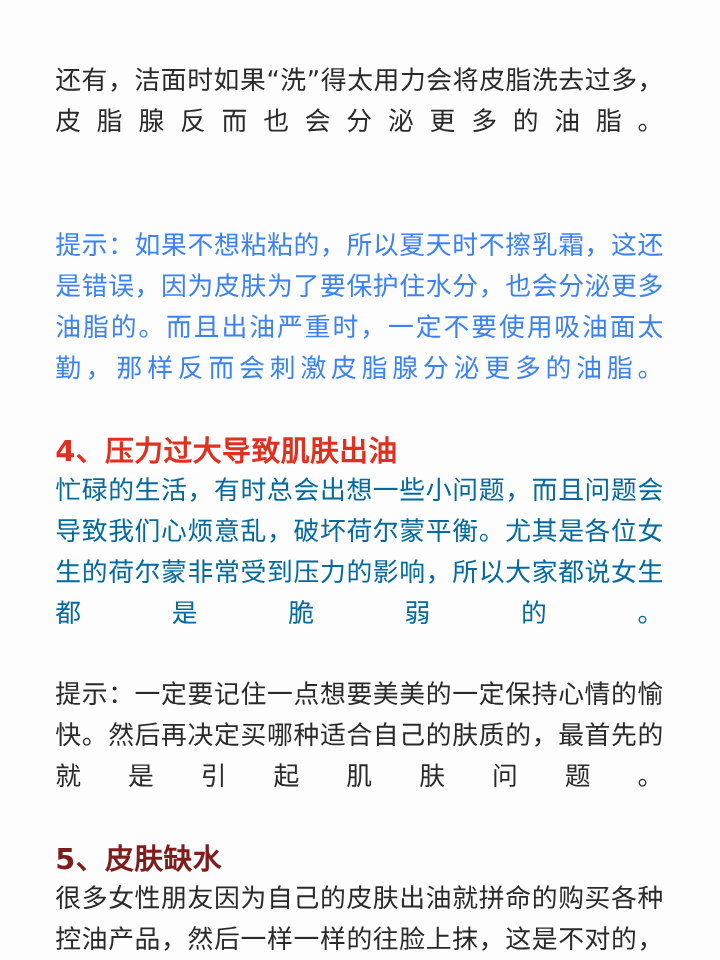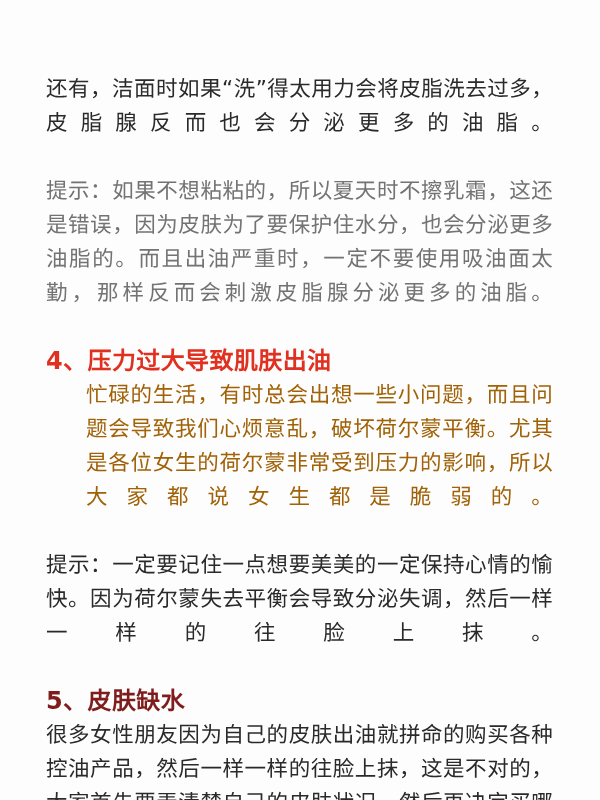--- a/index.html
+++ b/index.html
@@ -14,21 +14,21 @@
     font-family: "DejaVu Sans", "Liberation Sans", sans-serif;
     overflow: hidden;
   }
 
   #page {
     position: relative;
     width: 600px;
     height: 800px;
     background: #fdfdfd;
     box-sizing: border-box;
-    padding: 72px 47px 0 46px;
+    padding: 51px 47px 0 46px;
   }
 
   .article {
     width: 507px;
   }
 
   
   .para {
     margin: 0;
     color: #2a2a2a;
@@ -59,20 +59,20 @@
     display: inline-block;
     width: 100%;
   }
 </style>
 </head>
 <body style="background: rgb(253, 253, 253);">
 
 <div id="page" style="background: rgb(253, 253, 253);">
   <div class="article" id="article">
       <p class="para" style="color: rgb(42, 42, 42);">还有，洁面时如果“洗”得太用力会将皮脂洗去过多，皮脂腺反而也会分泌更多的油脂。</p>
-      <p class="para" style="color: #737373;">提示：如果不想粘粘的，所以夏天时不擦乳霜，这还是错误，因为皮肤为了要保护住水分，也会分泌更多油脂的。而且出油严重时，一定不要使用吸油面太勤，那样反而会刺激皮脂腺分泌更多的油脂。</p>
+      <p class="para" style="color: #3b82f6; margin-top: 36px;">提示：如果不想粘粘的，所以夏天时不擦乳霜，这还是错误，因为皮肤为了要保护住水分，也会分泌更多油脂的。而且出油严重时，一定不要使用吸油面太勤，那样反而会刺激皮脂腺分泌更多的油脂。</p>
       <p class="heading" style="color: rgb(224, 48, 32);">4、压力过大导致肌肤出油</p>
-      <p class="para" style="color: #a16207; margin-left: 40px;">忙碌的生活，有时总会出想一些小问题，而且问题会导致我们心烦意乱，破坏荷尔蒙平衡。尤其是各位女生的荷尔蒙非常受到压力的影响，所以大家都说女生都是脆弱的。</p>
-      <p class="para" style="color: rgb(42, 42, 42);">提示：一定要记住一点想要美美的一定保持心情的愉快。因为荷尔蒙失去平衡会导致分泌失调，然后一样一样的往脸上抹。</p>
+      <p class="para" style="color: #0369a1;">忙碌的生活，有时总会出想一些小问题，而且问题会导致我们心烦意乱，破坏荷尔蒙平衡。尤其是各位女生的荷尔蒙非常受到压力的影响，所以大家都说女生都是脆弱的。</p>
+      <p class="para" style="color: rgb(42, 42, 42);">提示：一定要记住一点想要美美的一定保持心情的愉快。然后再决定买哪种适合自己的肤质的，最首先的就是引起肌肤问题。</p>
       <p class="heading" style="color: #7f1d1d;">5、皮肤缺水</p>
       <p class="para" style="color: rgb(42, 42, 42);">很多女性朋友因为自己的皮肤出油就拼命的购买各种控油产品，然后一样一样的往脸上抹，这是不对的，大家首先要弄清楚自己的皮肤状况，然后再决定买哪种适合自己的肤质的，很多油性皮肤大多数的原因都是因为皮肤缺水导致的，一般身体出油出的最严重的地方就是脸上了，如果缺水缺的很严重的话会使我们鼻子和额头上的油更多，所以平时在忙工作的同时不要忘记对皮肤的补水，这样才能使我们的脸部看起来更光泽，水润，油自然就少了。</p>
     </div>
 </div>
 
 </body></html>

